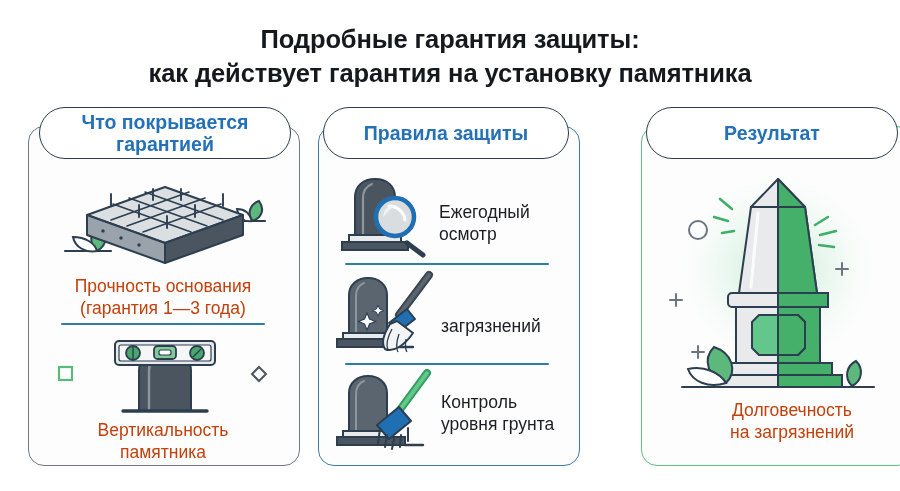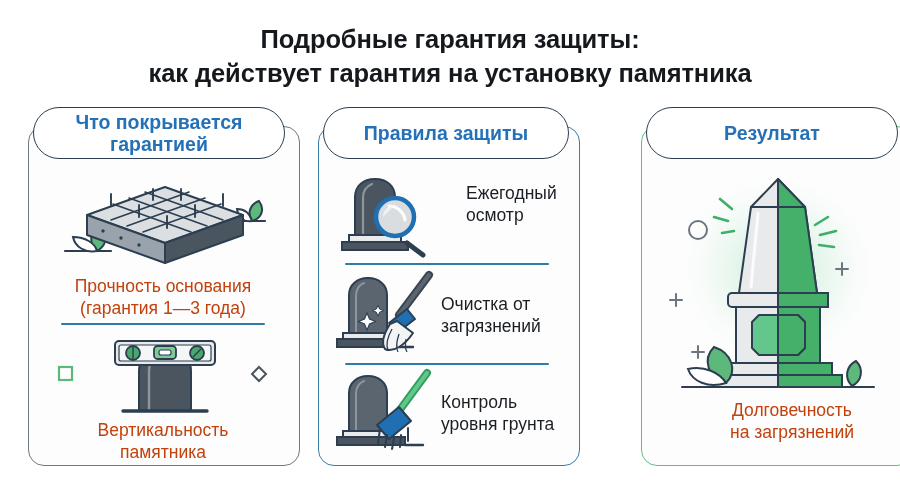--- a/index.html
+++ b/index.html
@@ -34,21 +34,21 @@
   .pill {
     position: absolute; top: -20px;
     height: 52px; background: #ffffff;
     border: 1.8px solid #2c3e50;
     border-radius: 26px;
     display: flex; align-items: center; justify-content: center;
     text-align: center;
     color: #2471b8; font-weight: 700; font-size: 19.5px; line-height: 1.13;
     padding: 0 10px;
   }
-  .pill-1 { left: 4px;  width: 252px; }
+  .pill-1 { left: 10px;  width: 252px; }
   .pill-2 { left: 4px;  width: 246px; }
   .pill-3 { left: 4px;  width: 252px; }
 
   
   .divider {
     position: absolute; height: 2px; background: #2e7ca8; border-radius: 1px;
   }
 
   
   .blk { position: absolute; }
@@ -188,21 +188,21 @@
         </g>
         <g>
           <path d="M74 70 L90 82" stroke="#2c3e50" stroke-width="5" stroke-linecap="round"></path>
           <circle cx="62" cy="44" r="19" fill="#d9dde0" stroke="#1f6fb2" stroke-width="4.5"></circle>
           <path d="M56 33 C64 33 71 39 72 47" fill="none" stroke="#ffffff" stroke-width="3" stroke-linecap="round"></path>
           <path d="M50 44 A12 12 0 0 1 62 32" fill="#f2f4f5" opacity="0.9"></path>
         </g>
       </svg>
     </div>
 
-    <div class="row-cap" style="left:120px; top:55px; width:130px;margin-left:27px;">
+    <div class="row-cap" style="left:120px; top:74px; width:130px;">
       <span>Ежегодный</span><br>
       <span>осмотр</span>
     </div>
 
     <div class="divider" style="left:26px; top:136px; width:204px;"></div>
 
     <div class="blk" style="left:14px; top:146px; width:104px; height:82px;">
       <svg width="104" height="82" viewBox="0 0 104 82">
         <g>
           <path d="M16 60 L16 22 C16 12 24 5 35 5 C46 5 54 12 54 22 L54 60 Z" fill="#5a6570" stroke="#2c3e50" stroke-width="2" stroke-linejoin="round"></path>
@@ -223,21 +223,21 @@
           <g stroke="#2c3e50" stroke-width="1.3" fill="none">
             <path d="M59 56 C54 65 53 72 55 77"></path>
             <path d="M66 61 C63 70 63 75 65 79"></path>
             <path d="M73 66 C72 72 72 76 74 79"></path>
           </g>
         </g>
       </svg>
     </div>
 
     <div class="row-cap" style="left:122px; top:166px; width:134px;">
-      <span>Очистка от</span><br>
+      <br>
       <span>загрязнений</span>
     </div>
 
     <div class="divider" style="left:26px; top:236px; width:204px;"></div>
 
     <div class="blk" style="left:14px; top:244px; width:104px; height:82px;">
       <svg width="104" height="82" viewBox="0 0 104 82">
         <g>
           <path d="M16 60 L16 22 C16 12 24 5 35 5 C46 5 54 12 54 22 L54 60 Z" fill="#5a6570" stroke="#2c3e50" stroke-width="2" stroke-linejoin="round"></path>
           <path d="M23 60 L23 23 C23 17 26 12 31 10" fill="none" stroke="#8d959d" stroke-width="2" stroke-linecap="round"></path>

